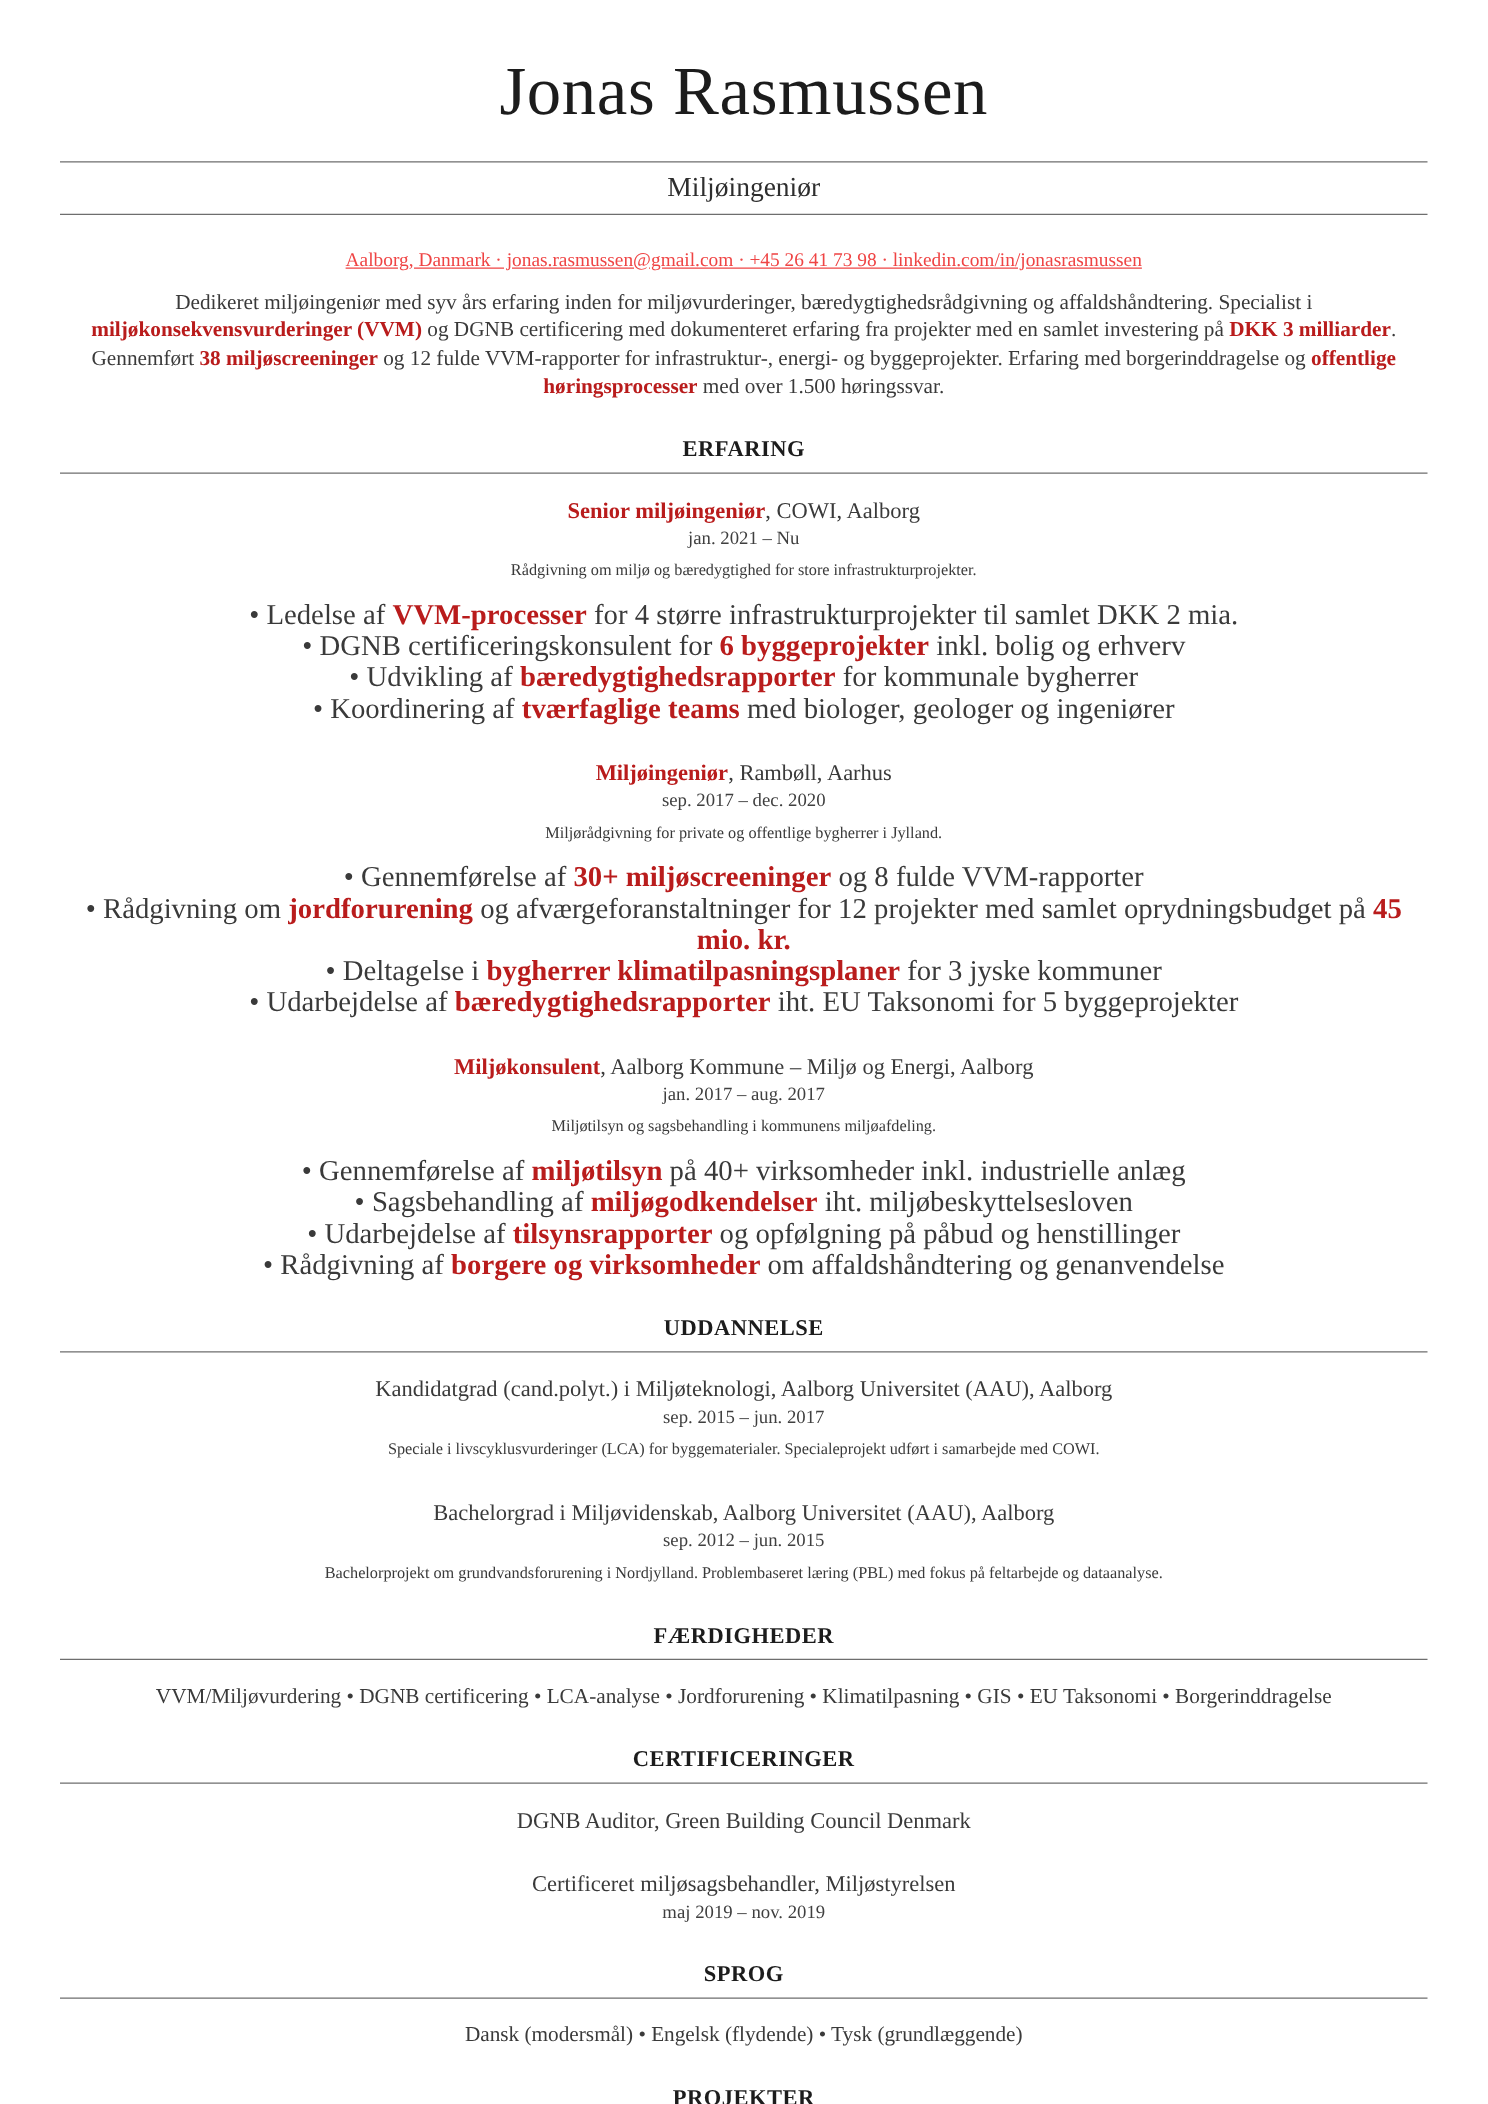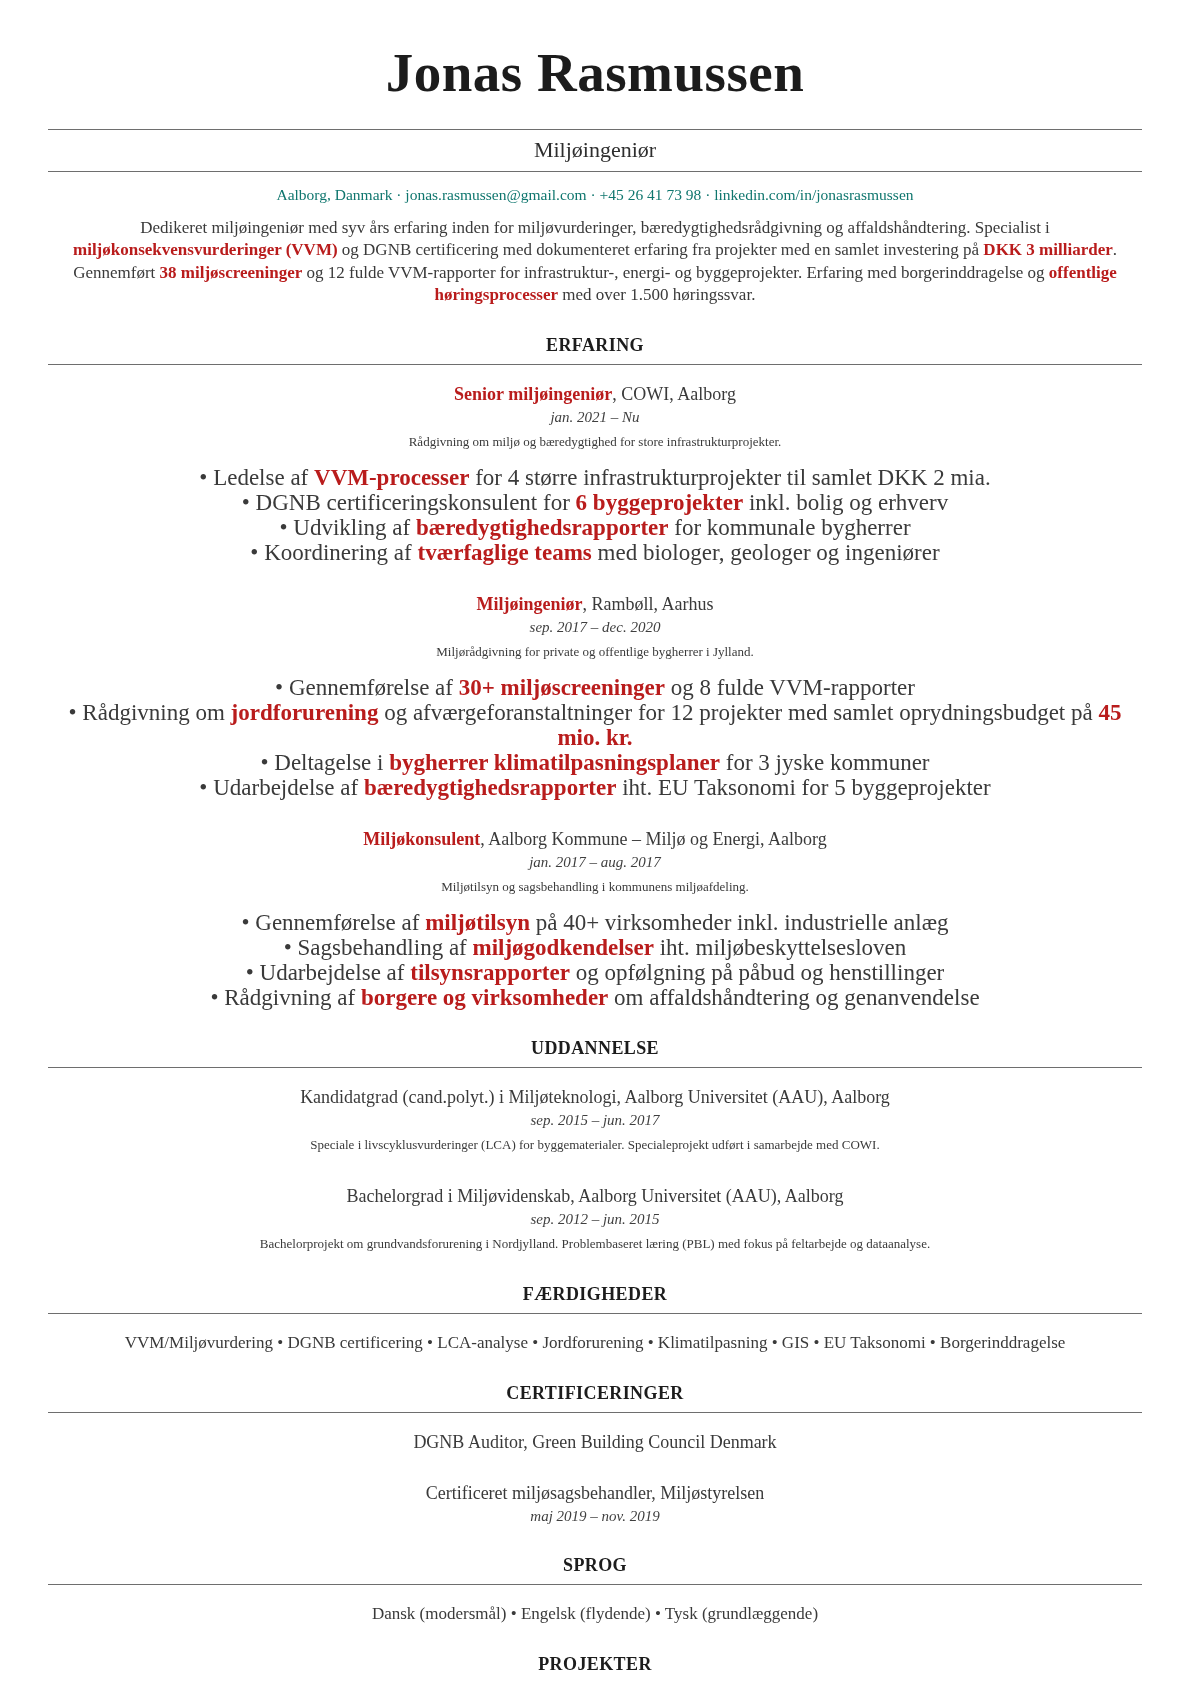--- a/index.html
+++ b/index.html
@@ -17,55 +17,55 @@
   }
   .rule {
     border: none;
     border-top: 1px solid #6e6e6e;
     margin: 0;
     height: 0;
   }
   h1.name {
     font-size: 55px;
     line-height: 1.05;
-    font-weight: 700;
+    font-weight: 400;
     color: #1c1c1c;
     margin: 8px 0 27px 0;
     letter-spacing: 0.5px;
   }
   .subtitle {
     font-size: 22px;
     color: #2e2e2e;
     margin: 7px 0 8px 0;
   }
   .contact {
     font-size: 15.5px;
-    margin-top: 14px;
-    color: #0f766e;
+    margin-top: 28px;
+    color: #ef4444;
+    text-decoration: underline;
   }
   .summary {
     font-size: 17px;
     line-height: 22.5px;
     margin: 13px auto 0 auto;
     max-width: 1094px;
   }
   h2.sec-h {
     font-size: 18px;
     font-weight: 700;
     color: #1c1c1c;
     letter-spacing: 0.4px;
     margin: 28px 0 8px 0;
   }
   .sec-body { padding-top: 17px; }
   .entry { margin-bottom: 27px; }
   .entry:last-child { margin-bottom: 0; margin-top: 17px; }
   .entry-title { font-size: 18px; line-height: 24px; color: #3a3a3a; }
   .entry-title strong, .summary strong, .bullets strong { font-weight: 700; color: #b91c1c; }
   .entry-date {
-    font-style: italic;
     font-size: 15px;
     line-height: 21px;
     margin-top: 1px;
     color: #3f3f3f;
   }
   .entry-desc { font-size: 13px; line-height: 24px; margin-top: 2px; }
   ul.bullets {
     list-style: none;
     margin: 11px 0 0 0;
     padding: 0;

